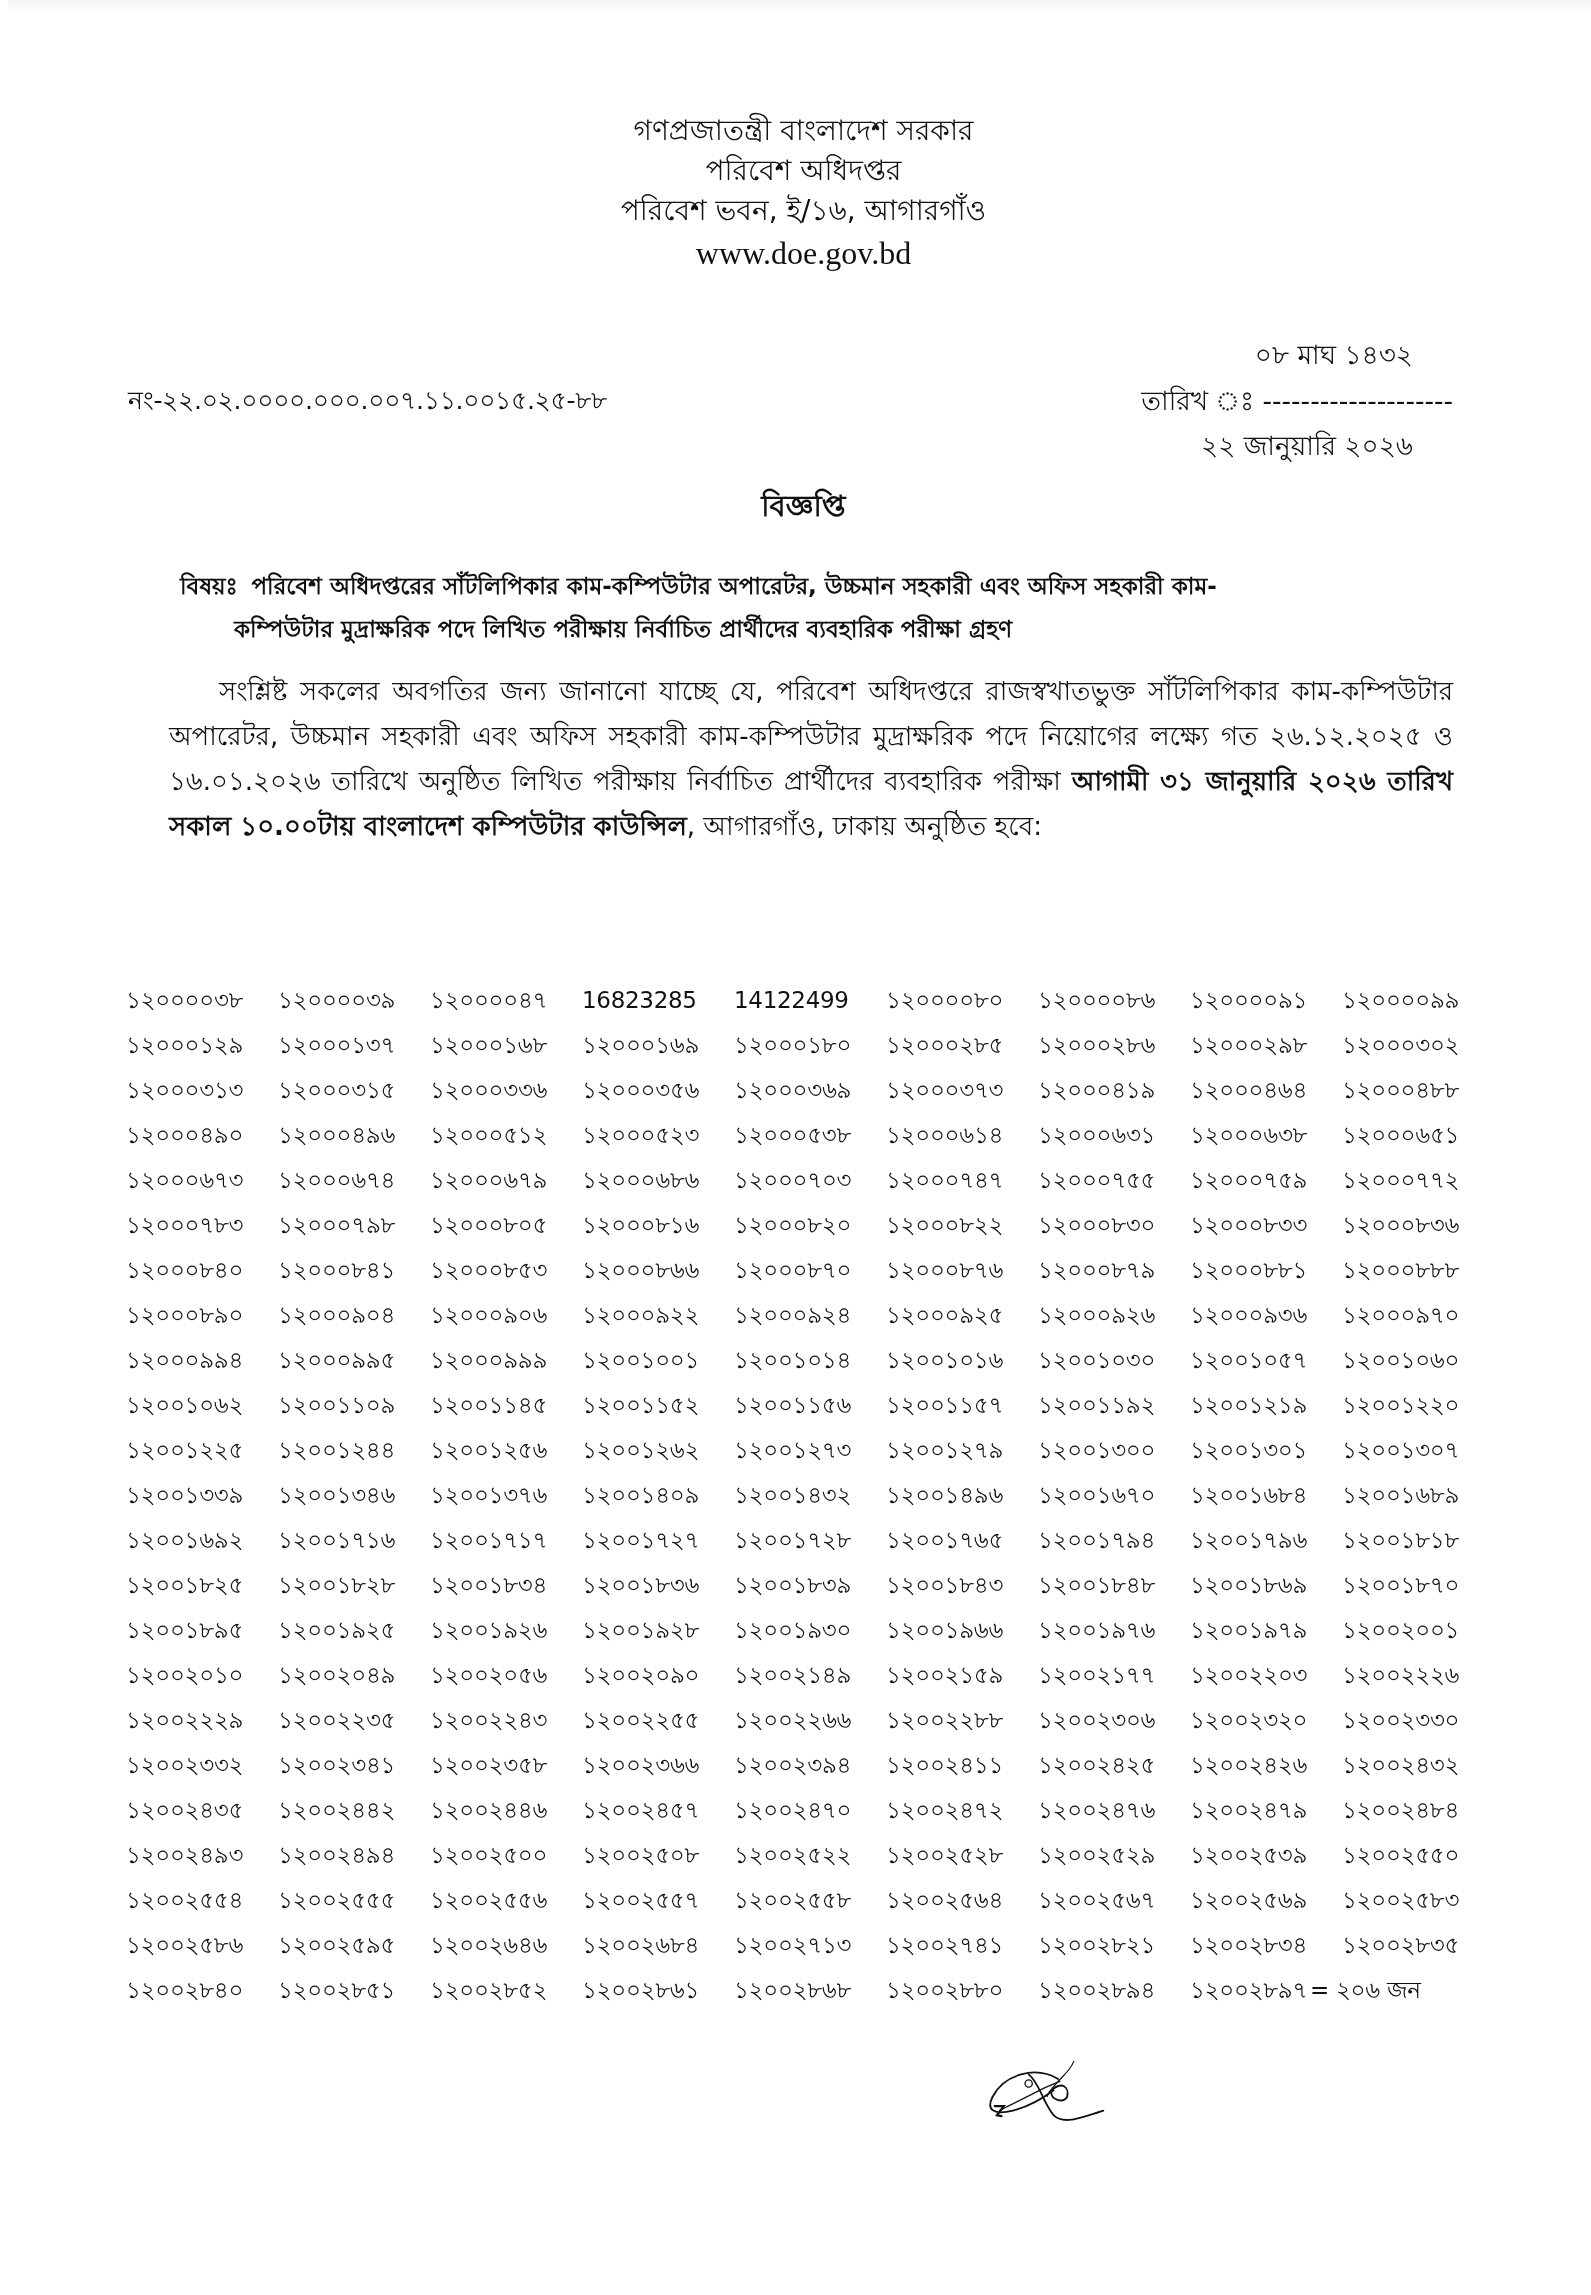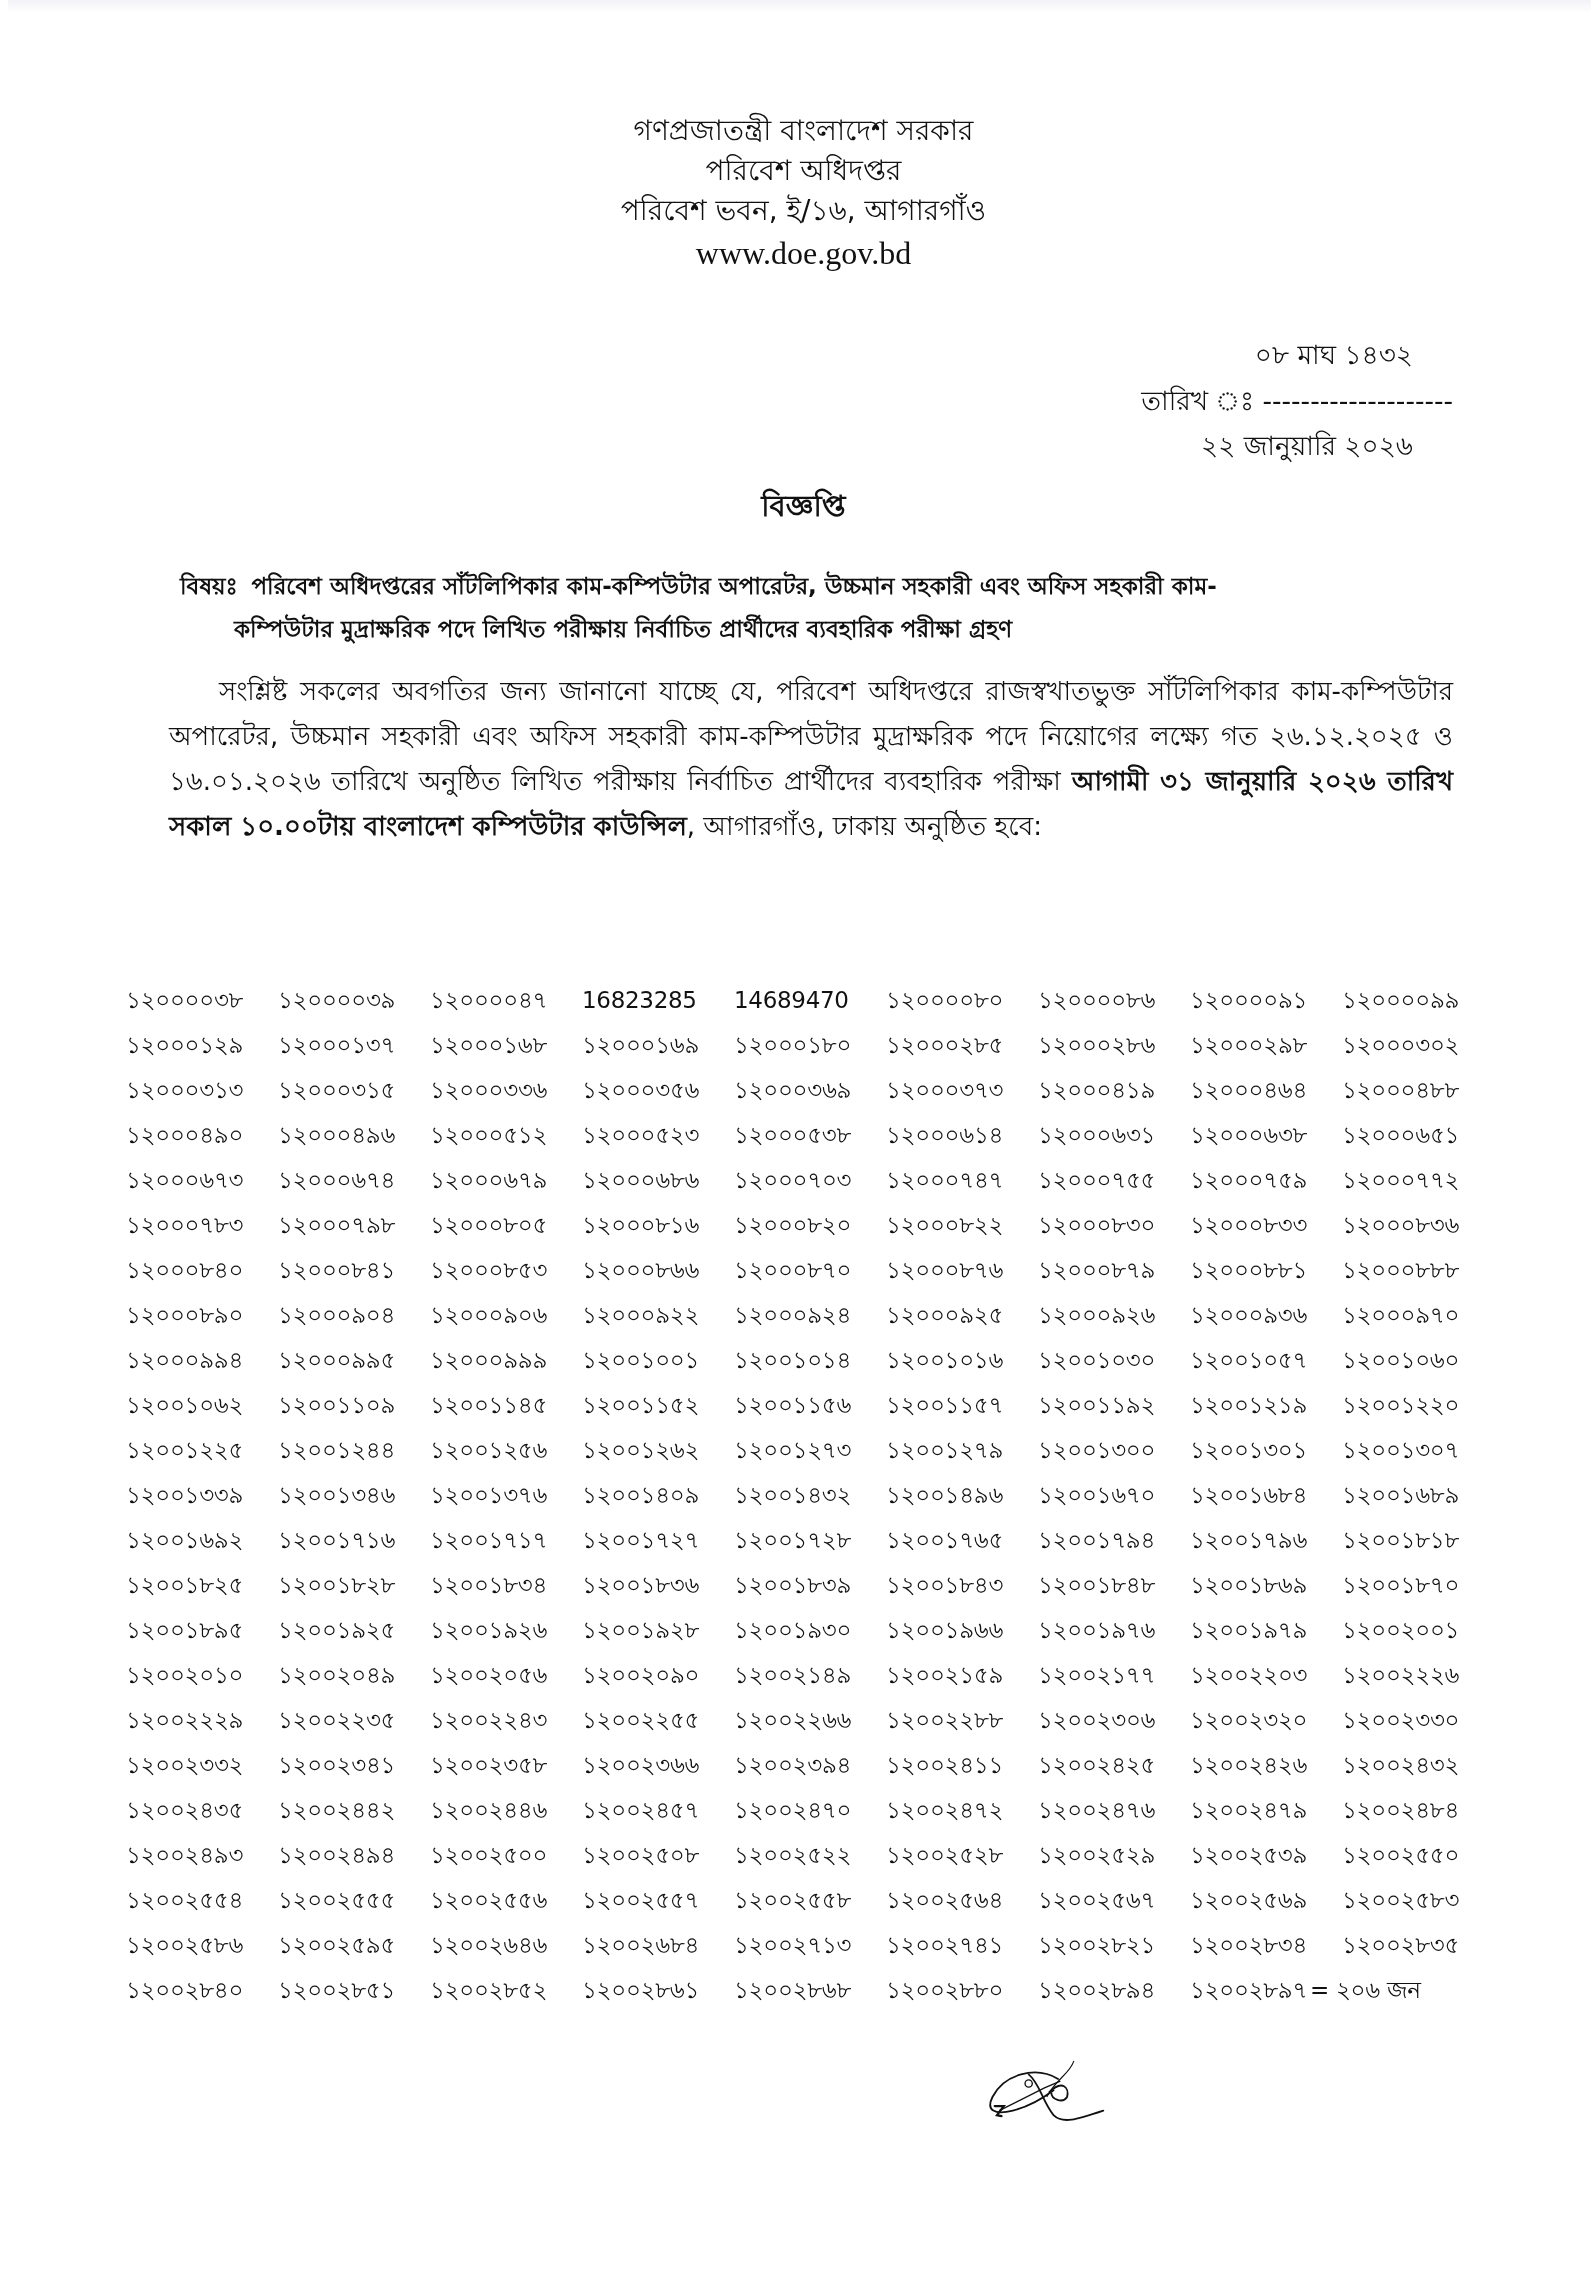--- a/index.html
+++ b/index.html
@@ -152,20 +152,21 @@
   <div class="top-scan-noise"></div>
 
   <div class="letterhead">
     <div class="line">গণপ্রজাতন্ত্রী বাংলাদেশ সরকার</div>
     <div class="line">পরিবেশ অধিদপ্তর</div>
     <div class="line">পরিবেশ ভবন, ই/১৬, আগারগাঁও</div>
     <div class="website">www.doe.gov.bd</div>
   </div>
 
   <div class="bangla-date">০৮ মাঘ ১৪৩২</div>
+  <div class="memo-no">নং-২২.০২.০০০০.০০০.০০৭.১১.০০১৫.২৫-৮৮</div>
   <div class="date-field">তারিখ ঃ --------------------</div>
   <div class="english-date">২২ জানুয়ারি ২০২৬</div>
 
   <div class="notice-title">
     <span>বিজ্ঞপ্তি</span>
   </div>
 
   <div class="subject">
     <span class="label">বিষয়ঃ</span>
     <span>পরিবেশ অধিদপ্তরের সাঁটলিপিকার কাম-কম্পিউটার অপারেটর, উচ্চমান সহকারী এবং অফিস সহকারী কাম-</span>
@@ -173,21 +174,21 @@
   </div>
 
   <div class="body-para"><span>সংশ্লিষ্ট সকলের অবগতির জন্য জানানো যাচ্ছে যে, পরিবেশ অধিদপ্তরে রাজস্বখাতভুক্ত সাঁটলিপিকার কাম-কম্পিউটার অপারেটর, উচ্চমান সহকারী এবং অফিস সহকারী কাম-কম্পিউটার মুদ্রাক্ষরিক পদে নিয়োগের লক্ষ্যে গত ২৬.১২.২০২৫ ও ১৬.০১.২০২৬ তারিখে অনুষ্ঠিত লিখিত পরীক্ষায় নির্বাচিত প্রার্থীদের ব্যবহারিক পরীক্ষা </span><b>আগামী ৩১ জানুয়ারি ২০২৬ তারিখ সকাল ১০.০০টায় বাংলাদেশ কম্পিউটার কাউন্সিল</b><span>, আগারগাঁও, ঢাকায় অনুষ্ঠিত হবে:</span></div>
 
 
   <div class="roll-grid" id="roll-grid">
       <div class="roll"><span>১২০০০০৩৮</span></div>
       <div class="roll"><span>১২০০০০৩৯</span></div>
       <div class="roll"><span>১২০০০০৪৭</span></div>
       <div class="roll"><span>16823285</span></div>
-      <div class="roll"><span>14689470</span></div>
+      <div class="roll"><span>14122499</span></div>
       <div class="roll"><span>১২০০০০৮০</span></div>
       <div class="roll"><span>১২০০০০৮৬</span></div>
       <div class="roll"><span>১২০০০০৯১</span></div>
       <div class="roll"><span>১২০০০০৯৯</span></div>
       <div class="roll"><span>১২০০০১২৯</span></div>
       <div class="roll"><span>১২০০০১৩৭</span></div>
       <div class="roll"><span>১২০০০১৬৮</span></div>
       <div class="roll"><span>১২০০০১৬৯</span></div>
       <div class="roll"><span>১২০০০১৮০</span></div>
       <div class="roll"><span>১২০০০২৮৫</span></div>

